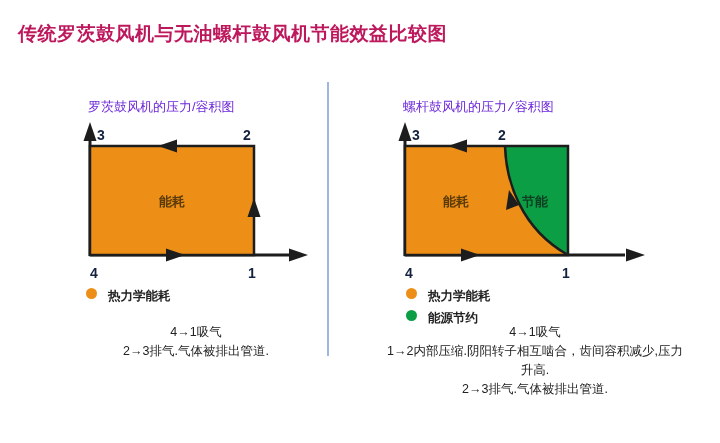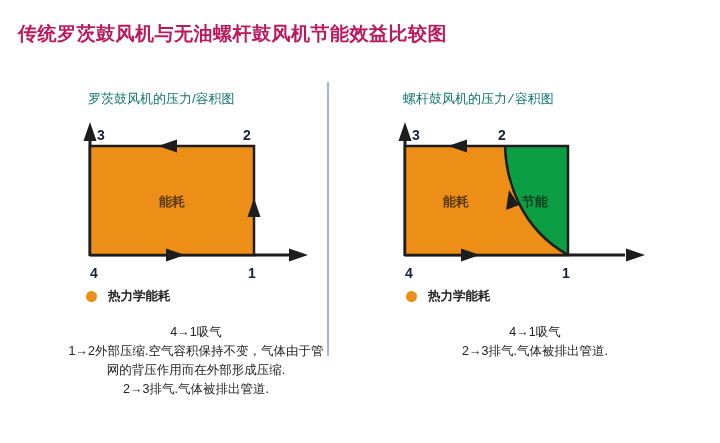--- a/index.html
+++ b/index.html
@@ -36,23 +36,23 @@
   }
   .panel {
     position: absolute;
     top: 80px;
   }
   #panel-left  { left: 60px;  width: 265px; }
   #panel-right { left: 380px; width: 300px; }
 
   .panel-subtitle {
     position: absolute;
-    top: 10px;
+    top: 18px;
     font-size: 13px;
-    color: #0f766e;
+    color: #6d28d9;
     white-space: nowrap;
   }
   #panel-left .panel-subtitle  { left: 28px; }
   #panel-right .panel-subtitle { left: 23px; font-family: Liberation Mono, monospace; }
 
   .diagram {
     position: absolute;
     top: 38px;
     left: 0;
   }
@@ -61,21 +61,20 @@
     position: absolute;
     left: 26px;
     font-size: 12.5px;
     color: #222;
   }
   #legend-left  { top: 208px; }
   #legend-right { top: 208px; }
 
   .legend-row {
     display: flex;
-    align-items: center;
     margin-bottom: 5px;
     white-space: nowrap;
   }
   .legend-dot {
     width: 11px;
     height: 11px;
     border-radius: 50%;
     margin-right: 11px;
     flex: none;
   }
@@ -127,21 +126,20 @@
 
   <div class="legend" id="legend-left">
     <div class="legend-row">
       <span class="legend-dot" style="background:#ED8F17"></span>
       <span class="legend-label">热力学能耗</span>
     </div>
   </div>
 
   <div class="notes" id="notes-left">
     <div class="note-line">4→1吸气</div>
-    <div class="note-line">1→2外部压缩.空气容积保持不变，气体由于管网的背压作用而在外部形成压缩.</div>
     <div class="note-line">2→3排气.气体被排出管道.</div>
   </div>
 </div>
 
 <div class="panel" id="panel-right">
 
   <div class="panel-subtitle">螺杆鼓风机的压力/容积图</div>
 
   <svg class="diagram" width="300" height="165" viewBox="0 0 300 165">
 
@@ -170,19 +168,24 @@
     <text x="118" y="22" font-family="Liberation Sans, sans-serif" font-size="14" font-weight="bold" fill="#14223f">2</text>
     <text x="25" y="160" font-family="Liberation Sans, sans-serif" font-size="14" font-weight="bold" fill="#14223f">4</text>
     <text x="182" y="160" font-family="Liberation Sans, sans-serif" font-size="14" font-weight="bold" fill="#14223f">1</text>
   </svg>
 
   <div class="legend" id="legend-right">
     <div class="legend-row">
       <span class="legend-dot" style="background:#ED8F17"></span>
       <span class="legend-label">热力学能耗</span>
     </div>
+    <div class="legend-row">
+      <span class="legend-dot" style="background:#0C9E45"></span>
+      <span class="legend-label">能源节约</span>
+    </div>
   </div>
 
   <div class="notes" id="notes-right">
     <div class="note-line">4→1吸气</div>
+    <div class="note-line">1→2内部压缩.阴阳转子相互啮合，齿间容积减少,压力升高.</div>
     <div class="note-line">2→3排气.气体被排出管道.</div>
   </div>
 </div>
 
 </body></html>

